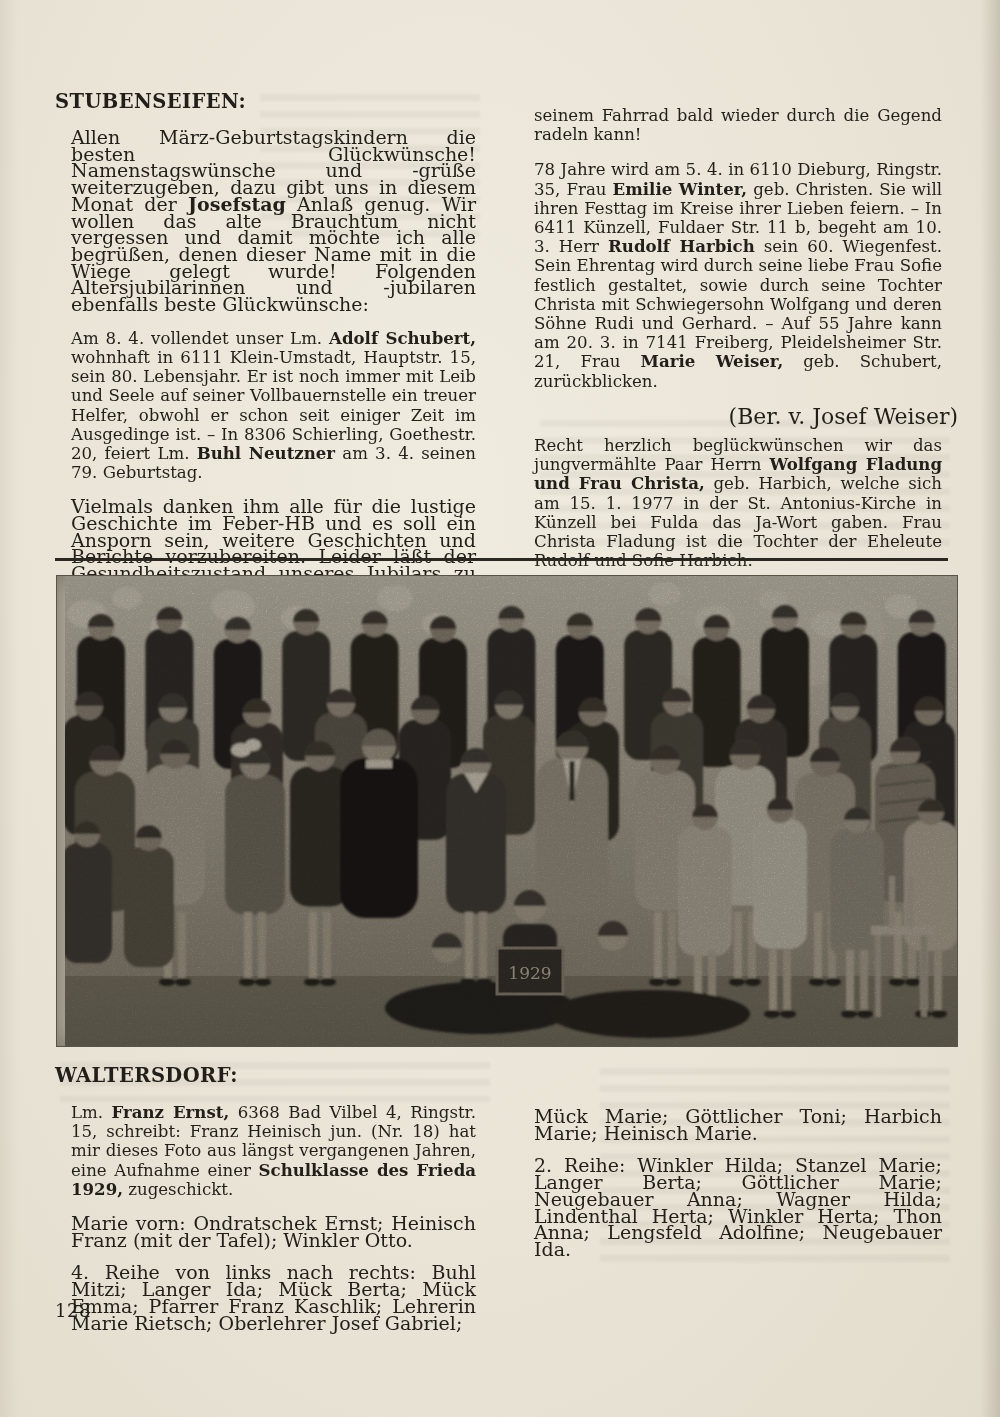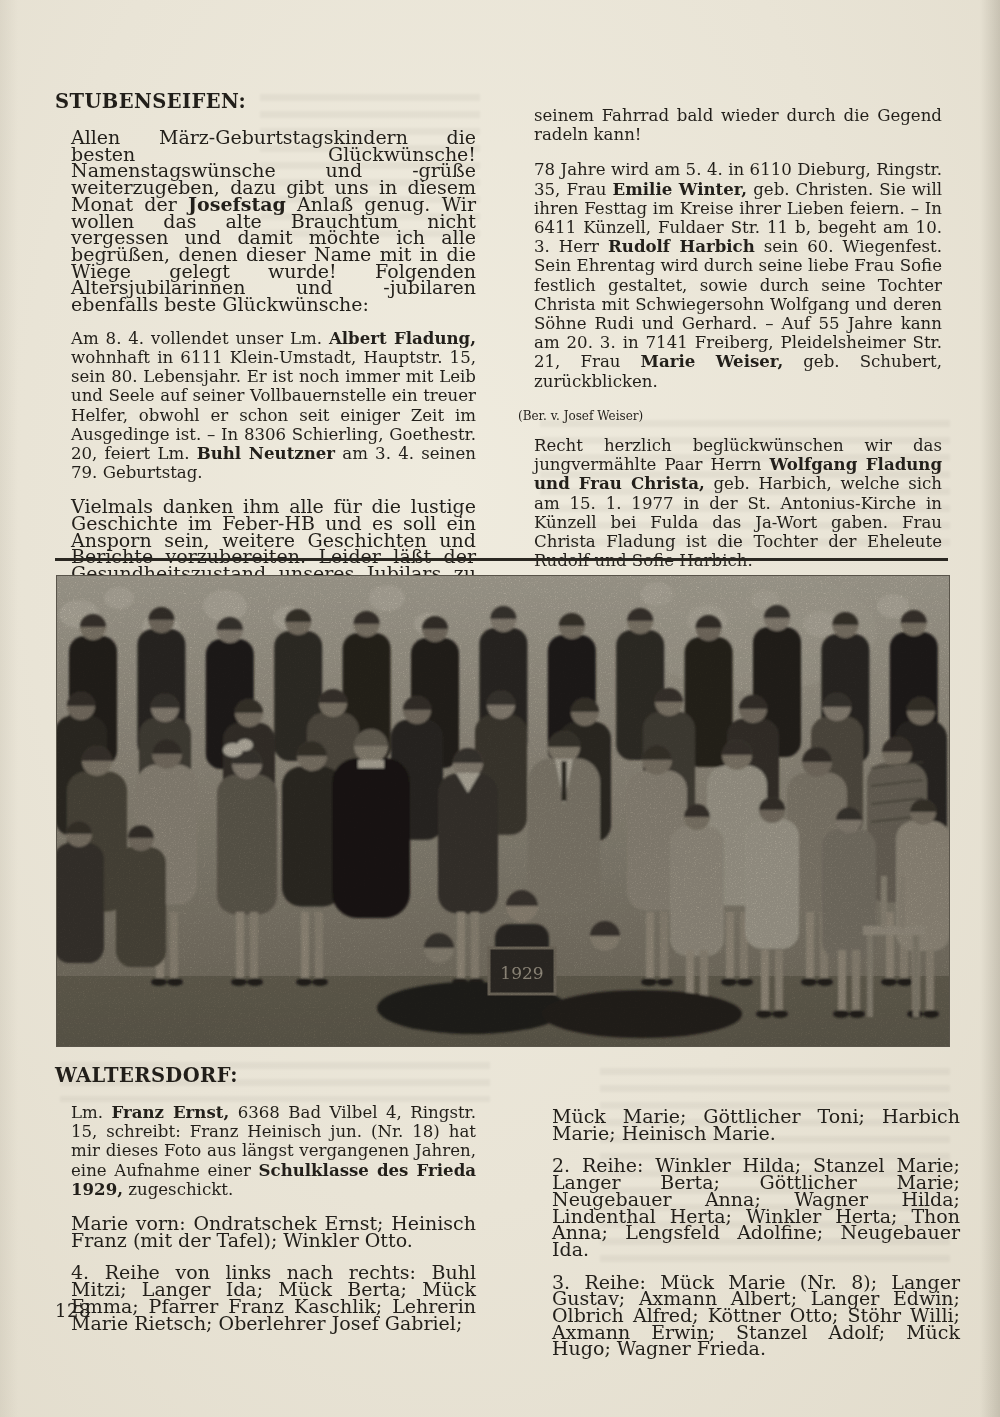--- a/index.html
+++ b/index.html
@@ -10,27 +10,28 @@
       linear-gradient(to left, rgba(95,88,72,.22) 0, rgba(95,88,72,0) 20px),
       radial-gradient(ellipse at 45% 35%, #efebde 0%, #e9e4d6 55%, #e2dccc 100%);
     font-family:"DejaVu Serif","Liberation Serif",serif;
     color:#221f1a;
   }
   section{position:absolute;}
   h2{font-size:19.5px;margin:0 0 3px 0;letter-spacing:.4px;font-weight:700;}
   p{margin:16px;text-align:justify;hyphens:auto;-webkit-hyphens:auto;}
   .lg{font-size:16.6px;line-height:19.2px;}
   .sm{font-size:19px;line-height:16.7px;}
-  .byline{font-size:12px;line-height:19.2px;}
+  .byline{font-size:22px;line-height:19.2px;text-align:right;}
   .gap-top{margin-top:10px;}
   .rule{position:absolute;background:#2b2822;}
   .photo-frame{
     position:absolute;left:56px;top:575px;width:892px;height:470px;
     border:1px solid #59544a;background:#b5afa0;
     box-shadow:inset 0 0 26px rgba(40,36,28,.45);
+    padding-left:8px;
   }
   .photo-frame svg{display:block;filter:sepia(.10) contrast(.93) brightness(1.02);}
   .pagenum{position:absolute;left:55px;top:1300px;font-size:18px;letter-spacing:.5px;}
   .ghost{
     position:absolute;opacity:.055;filter:blur(1px);pointer-events:none;
     background:repeating-linear-gradient(to bottom,#5a544a 0 7px,transparent 7px 17px);
   }
   b{font-weight:700;}
 </style>
 </head>
@@ -39,21 +40,21 @@
 <div class="page">
 
   <div class="ghost" style="left:260px;top:94px;width:220px;height:150px;"></div>
   <div class="ghost" style="left:540px;top:420px;width:410px;height:135px;"></div>
   <div class="ghost" style="left:600px;top:1068px;width:350px;height:200px;"></div>
   <div class="ghost" style="left:60px;top:1062px;width:430px;height:40px;"></div>
 
   <section style="left:55px;top:90px;width:437px;">
     <h2>STUBENSEIFEN:</h2>
     <p class="sm">Allen März-Geburtstagskindern die besten Glückwünsche! Namenstagswünsche und -grüße weiterzugeben, dazu gibt uns in diesem Monat der <b>Josefstag</b> Anlaß genug. Wir wollen das alte Brauchtum nicht vergessen und damit möchte ich alle begrüßen, denen dieser Name mit in die Wiege gelegt wurde! Folgenden Altersjubilarinnen und -jubilaren ebenfalls beste Glückwünsche:</p>
-    <p class="lg">Am 8. 4. vollendet unser Lm. <b>Albert Fladung,</b> wohnhaft in 6111 Klein-Umstadt, Hauptstr. 15, sein 80. Lebensjahr. Er ist noch immer mit Leib und Seele auf seiner Vollbauernstelle ein treuer Helfer, obwohl er schon seit einiger Zeit im Ausgedinge ist. – In 8306 Schierling, Goethestr. 20, feiert Lm. <b>Buhl Neutzner</b> am 3. 4. seinen 79. Geburtstag.</p>
+    <p class="lg">Am 8. 4. vollendet unser Lm. <b>Adolf Schubert,</b> wohnhaft in 6111 Klein-Umstadt, Hauptstr. 15, sein 80. Lebensjahr. Er ist noch immer mit Leib und Seele auf seiner Vollbauernstelle ein treuer Helfer, obwohl er schon seit einiger Zeit im Ausgedinge ist. – In 8306 Schierling, Goethestr. 20, feiert Lm. <b>Buhl Neutzner</b> am 3. 4. seinen 79. Geburtstag.</p>
     <p class="sm">Vielmals danken ihm alle für die lustige Geschichte im Feber-HB und es soll ein Ansporn sein, weitere Geschichten und Berichte vorzubereiten. Leider läßt der Gesundheitszustand unseres Jubilars zu wünschen übrig; sein altes Beinleiden zwingt ihn, im Winter zuhause zu bleiben und das fällt ihm – dem alten Naturfreund – recht schwer. Wir wünschen ihm, daß er mit</p>
   </section>
 
   <section style="left:518px;top:90px;width:440px;">
     <p class="lg">seinem Fahrrad bald wieder durch die Gegend radeln kann!</p>
     <p class="lg">78 Jahre wird am 5. 4. in 6110 Dieburg, Ringstr. 35, Frau <b>Emilie Winter,</b> geb. Christen. Sie will ihren Festtag im Kreise ihrer Lieben feiern. – In 6411 Künzell, Fuldaer Str. 11 b, begeht am 10. 3. Herr <b>Rudolf Harbich</b> sein 60. Wiegenfest. Sein Ehrentag wird durch seine liebe Frau Sofie festlich gestaltet, sowie durch seine Tochter Christa mit Schwiegersohn Wolfgang und deren Söhne Rudi und Gerhard. – Auf 55 Jahre kann am 20. 3. in 7141 Freiberg, Pleidelsheimer Str. 21, Frau <b>Marie Weiser,</b> geb. Schubert, zurückblicken.</p>
     <div class="byline">(Ber. v. Josef Weiser)</div>
     <p class="lg gap-top">Recht herzlich beglückwünschen wir das jungvermählte Paar Herrn <b>Wolfgang Fladung und Frau Christa,</b> geb. Harbich, welche sich am 15. 1. 1977 in der St. Antonius-Kirche in Künzell bei Fulda das Ja-Wort gaben. Frau Christa Fladung ist die Tochter der Eheleute Rudolf und Sofie Harbich.</p>
   </section>
 
@@ -297,20 +298,19 @@
     </svg>
   </figure>
 
   <section style="left:55px;top:1064px;width:437px;">
     <h2>WALTERSDORF:</h2>
     <p class="lg">Lm. <b>Franz Ernst,</b> 6368 Bad Vilbel 4, Ringstr. 15, schreibt: Franz Heinisch jun. (Nr. 18) hat mir dieses Foto aus längst vergangenen Jahren, eine Aufnahme einer <b>Schulklasse des Frieda 1929,</b> zugeschickt.</p>
     <p class="sm">Marie vorn: Ondratschek Ernst; Heinisch Franz (mit der Tafel); Winkler Otto.</p>
     <p class="sm">4. Reihe von links nach rechts: Buhl Mitzi; Langer Ida; Mück Berta; Mück Emma; Pfarrer Franz Kaschlik; Lehrerin Marie Rietsch; Oberlehrer Josef Gabriel;</p>
   </section>
 
-  <section style="left:536px;top:1092px;width:440px;">
+  <section style="left:518px;top:1092px;width:440px;">
     <p class="sm">Mück Marie; Göttlicher Toni; Harbich Marie; Heinisch Marie.</p>
     <p class="sm">2. Reihe: Winkler Hilda; Stanzel Marie; Langer Berta; Göttlicher Marie; Neugebauer Anna; Wagner Hilda; Lindenthal Herta; Winkler Herta; Thon Anna; Lengsfeld Adolfine; Neugebauer Ida.</p>
-    <p class="sm" style="margin-top:9px;">3. Reihe: Mück Marie (Nr. 8); Langer Gustav; Axmann Albert; Langer Edwin; Olbrich Alfred; Köttner Otto; Stöhr Willi; Axmann Erwin; Stanzel Adolf; Mück Hugo; Wagner Frieda.</p>
   </section>
 
   <div class="pagenum">128</div>
 </div>
 
 </body></html>

